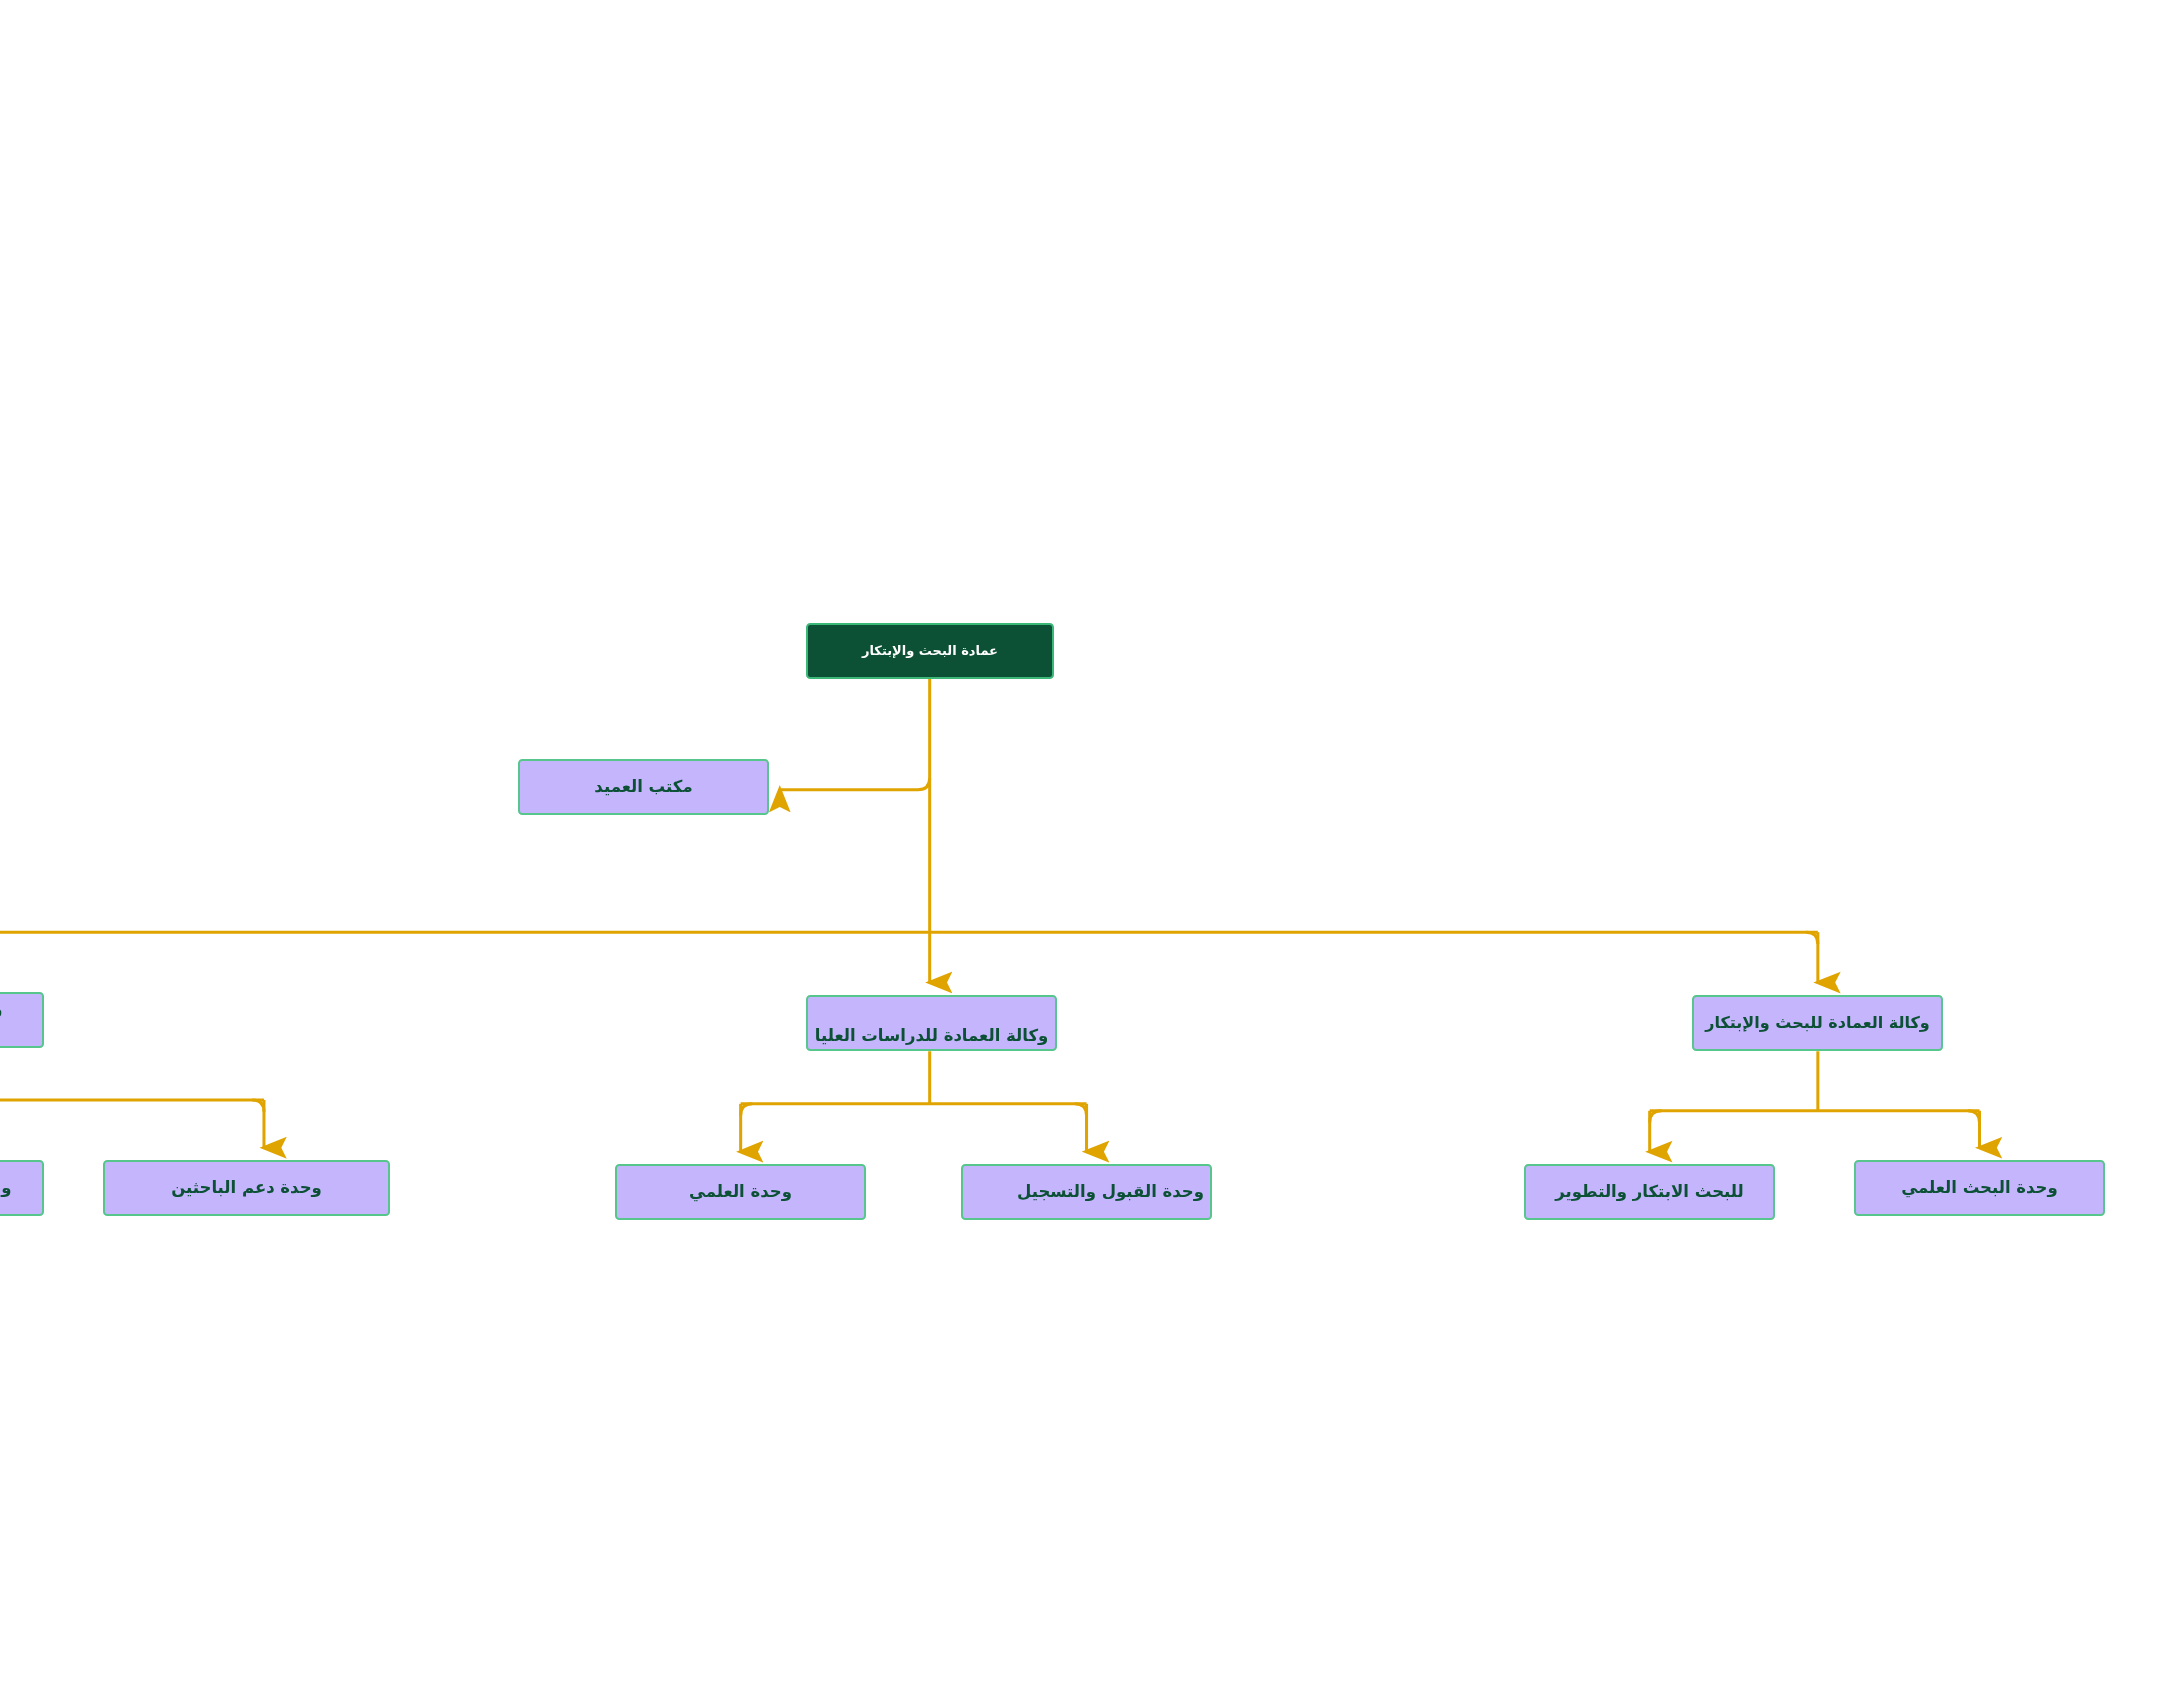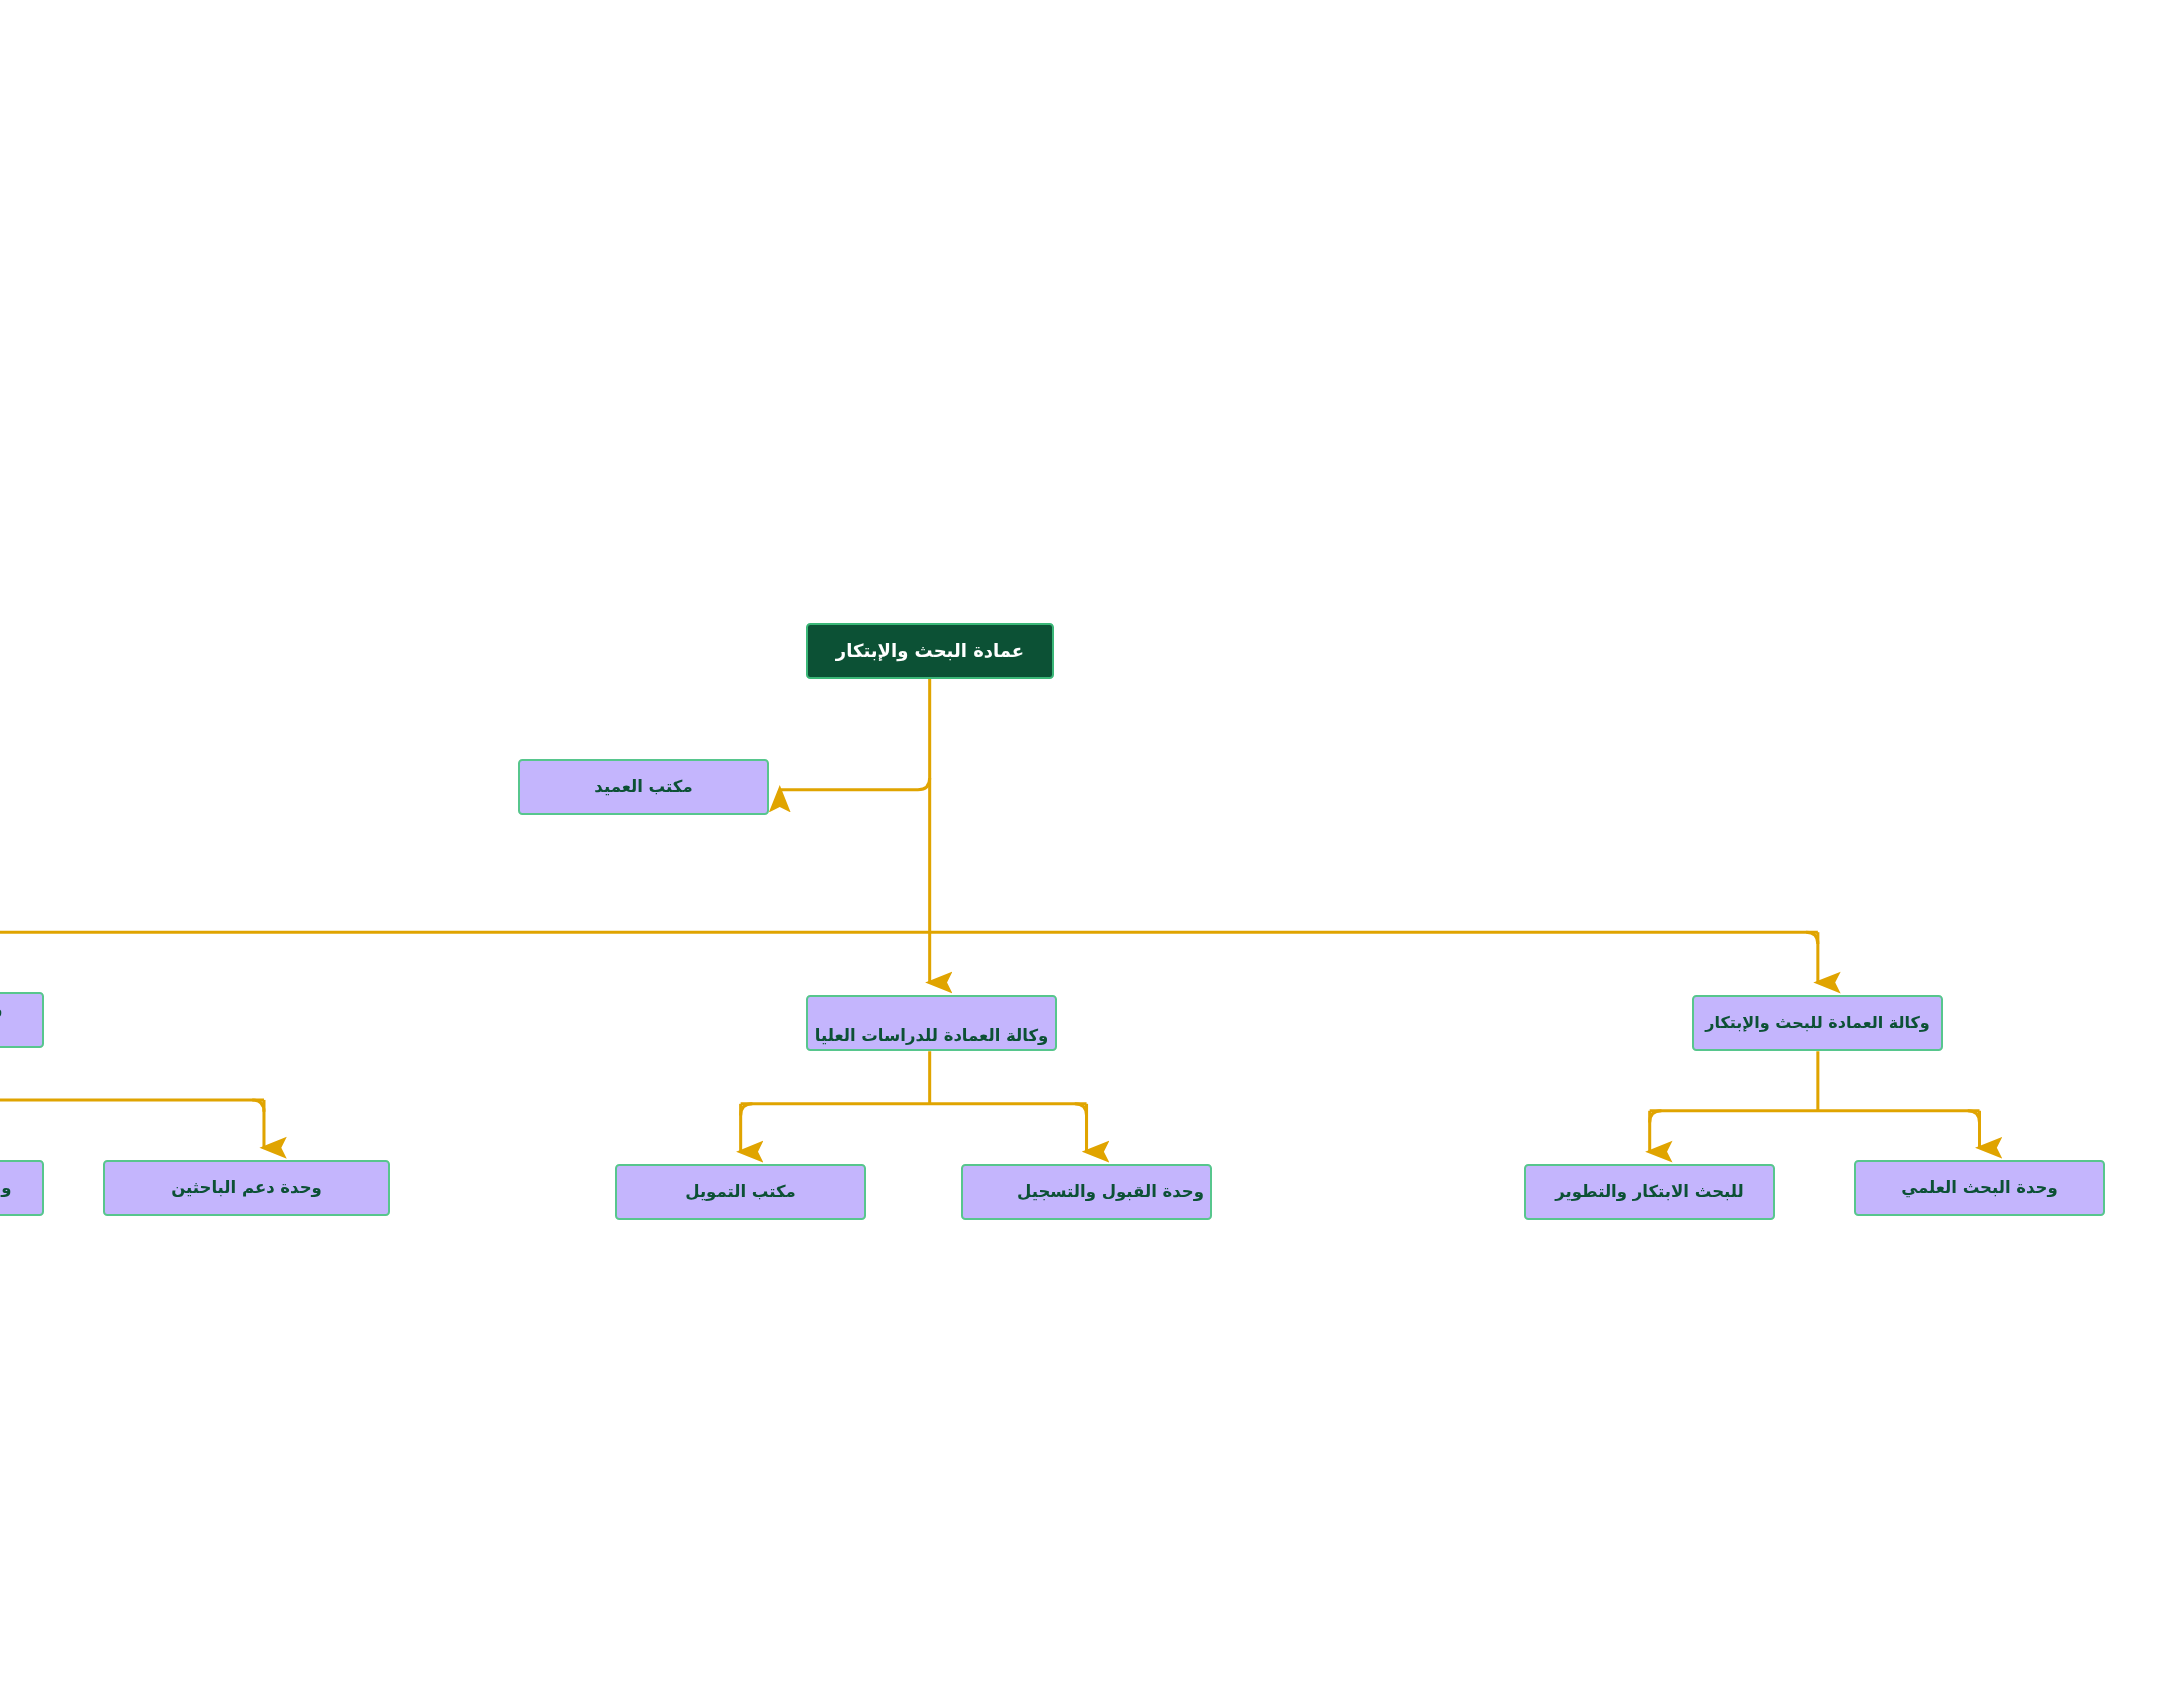--- a/index.html
+++ b/index.html
@@ -100,21 +100,21 @@
 
       <path d="M 5585 2419 L 5585 2556"></path>
       <path d="M 5198 2556 L 5957 2556"></path>
       <path d="M 5225 2556 Q 5198 2556 5198 2583"></path>
       <path d="M 5930 2556 Q 5957 2556 5957 2583"></path>
       <path d="M 5198 2556 L 5198 2650" marker-end="url(#arrow-down)"></path>
       <path d="M 5957 2556 L 5957 2641" marker-end="url(#arrow-down)"></path>
     </g>
   </svg>
 
-  <div class="node root" style="right:1118px; top:623px; width:248px; height:56px; font-size:18px;">
+  <div class="node root" style="right:1118px; top:623px; width:248px; height:56px; font-size:13px;">
     <span class="node-label">عمادة البحث والإبتكار</span>
   </div>
 
   <div class="node" style="right:1403px; top:759px; width:251px; height:56px; font-size:16.5px;">
     <span class="node-label">مكتب العميد</span>
   </div>
 
   <div class="node" style="right:2128px; top:992px; width:251px; height:56px; font-size:16.5px;">
     <span class="node-label">وكالة العمادة لشؤون الطالبات</span>
   </div>
@@ -129,21 +129,21 @@
 
   <div class="node" style="right:2128px; top:1160px; width:251px; height:56px; font-size:16.5px;">
     <span class="node-label">وحدة البيانات والتقارير</span>
   </div>
 
   <div class="node" style="right:1782px; top:1160px; width:287px; height:56px; font-size:16.5px;">
     <span class="node-label">وحدة دعم الباحثين</span>
   </div>
 
   <div class="node" style="right:1306px; top:1164px; width:251px; height:56px; font-size:16.5px;">
-    <span class="node-label">مكتب التمويل</span>
+    <span class="node-label">وحدة العلمي</span>
   </div>
 
   <div class="node" style="right:960px; top:1164px; width:251px; height:56px; font-size:16.5px;text-align:right;">
     <span class="node-label">وحدة القبول والتسجيل</span>
   </div>
 
   <div class="node" style="right:397px; top:1164px; width:251px; height:56px; font-size:16.5px;">
     <span class="node-label">للبحث الابتكار والتطوير</span>
   </div>
 

